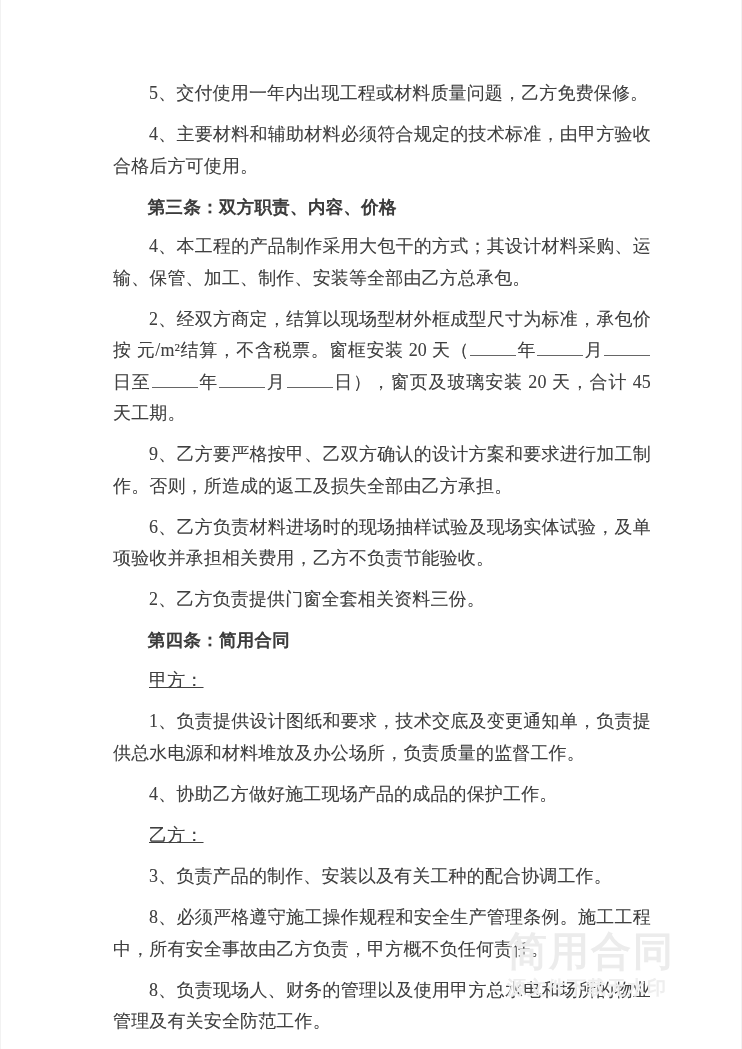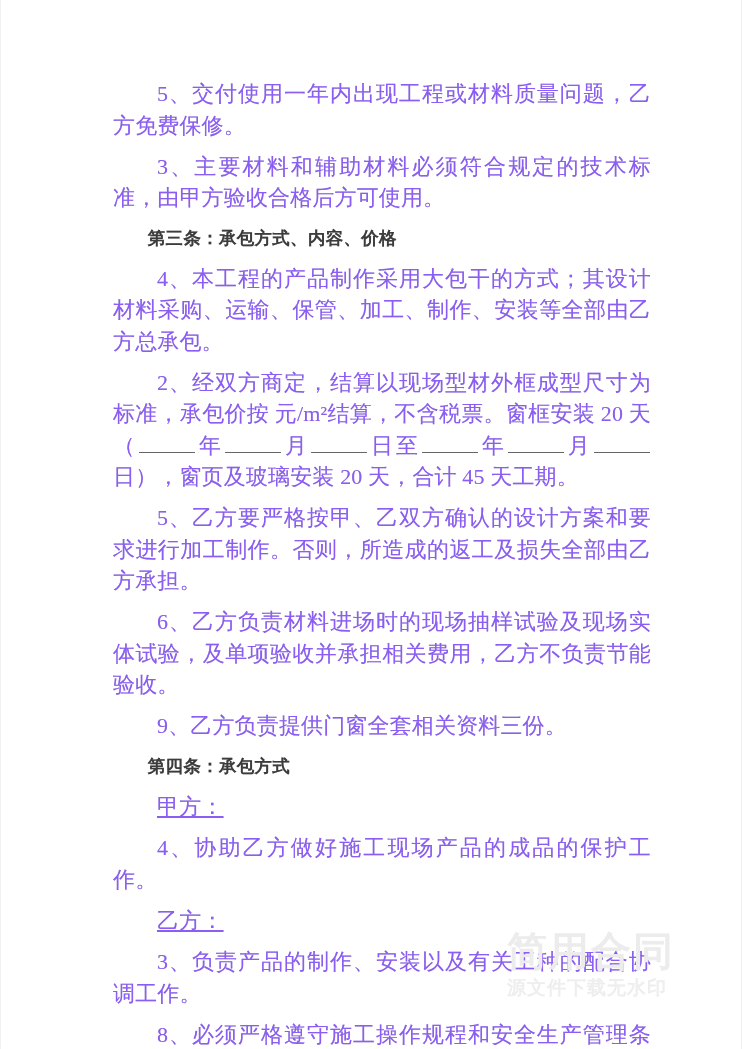--- a/index.html
+++ b/index.html
@@ -30,27 +30,27 @@
   .doc-body {
     position: absolute;
     left: 112px;
     right: 90px;
     top: 78px;
     color: #494949;
   }
 
   
   .para {
-    font-size: 22px;
+    font-size: 18px;
     line-height: 31.5px;
     letter-spacing: 0.15px;
     text-align: justify;
     text-justify: inter-ideograph;
     margin: 0 0 9.5px 0;
-    color: #8b5cf6;
+    color: #404040;
     text-shadow: 0 0 0.45px rgba(90, 90, 90, 0.35);
   }
 
   
   .para.indent {
     text-indent: 2em;
   }
 
   
   .heading {
@@ -110,38 +110,39 @@
 </style>
 </head>
 <body>
 
 <div class="page">
 
   <div class="doc-body">
 
     <p class="para indent">5、交付使用一年内出现工程或材料质量问题，乙方免费保修。</p>
 
-    <p class="para indent">3、主要材料和辅助材料必须符合规定的技术标准，由甲方验收合格后方可使用。</p>
+    <p class="para indent">4、主要材料和辅助材料必须符合规定的技术标准，由甲方验收合格后方可使用。</p>
 
-    <h2 class="heading">第三条：承包方式、内容、价格</h2>
+    <h2 class="heading">第三条：双方职责、内容、价格</h2>
 
     <p class="para indent">4、本工程的产品制作采用大包干的方式；其设计材料采购、运输、保管、加工、制作、安装等全部由乙方总承包。</p>
 
     <p class="para indent">2、经双方商定，结算以现场型材外框成型尺寸为标准，承包价按 元/m²结算，不含税票。窗框安装 20 天（<span class="blank"></span>年<span class="blank"></span>月<span class="blank"></span>日至<span class="blank"></span>年<span class="blank"></span>月<span class="blank"></span>日），窗页及玻璃安装 20 天，合计 45 天工期。</p>
 
-    <p class="para indent">5、乙方要严格按甲、乙双方确认的设计方案和要求进行加工制作。否则，所造成的返工及损失全部由乙方承担。</p>
+    <p class="para indent">9、乙方要严格按甲、乙双方确认的设计方案和要求进行加工制作。否则，所造成的返工及损失全部由乙方承担。</p>
 
     <p class="para indent">6、乙方负责材料进场时的现场抽样试验及现场实体试验，及单项验收并承担相关费用，乙方不负责节能验收。</p>
 
-    <p class="para indent">9、乙方负责提供门窗全套相关资料三份。</p>
+    <p class="para indent">2、乙方负责提供门窗全套相关资料三份。</p>
 
-    <h2 class="heading">第四条：承包方式</h2>
+    <h2 class="heading">第四条：简用合同</h2>
 
     <p class="para party">甲方：</p>
 
+    <p class="para indent">1、负责提供设计图纸和要求，技术交底及变更通知单，负责提供总水电源和材料堆放及办公场所，负责质量的监督工作。</p>
 
     <p class="para indent">4、协助乙方做好施工现场产品的成品的保护工作。</p>
 
     <p class="para party">乙方：</p>
 
     <p class="para indent">3、负责产品的制作、安装以及有关工种的配合协调工作。</p>
 
     <p class="para indent">8、必须严格遵守施工操作规程和安全生产管理条例。施工工程中，所有安全事故由乙方负责，甲方概不负任何责任。</p>
 
     <p class="para indent">8、负责现场人、财务的管理以及使用甲方总水电和场所的物业管理及有关安全防范工作。</p>

